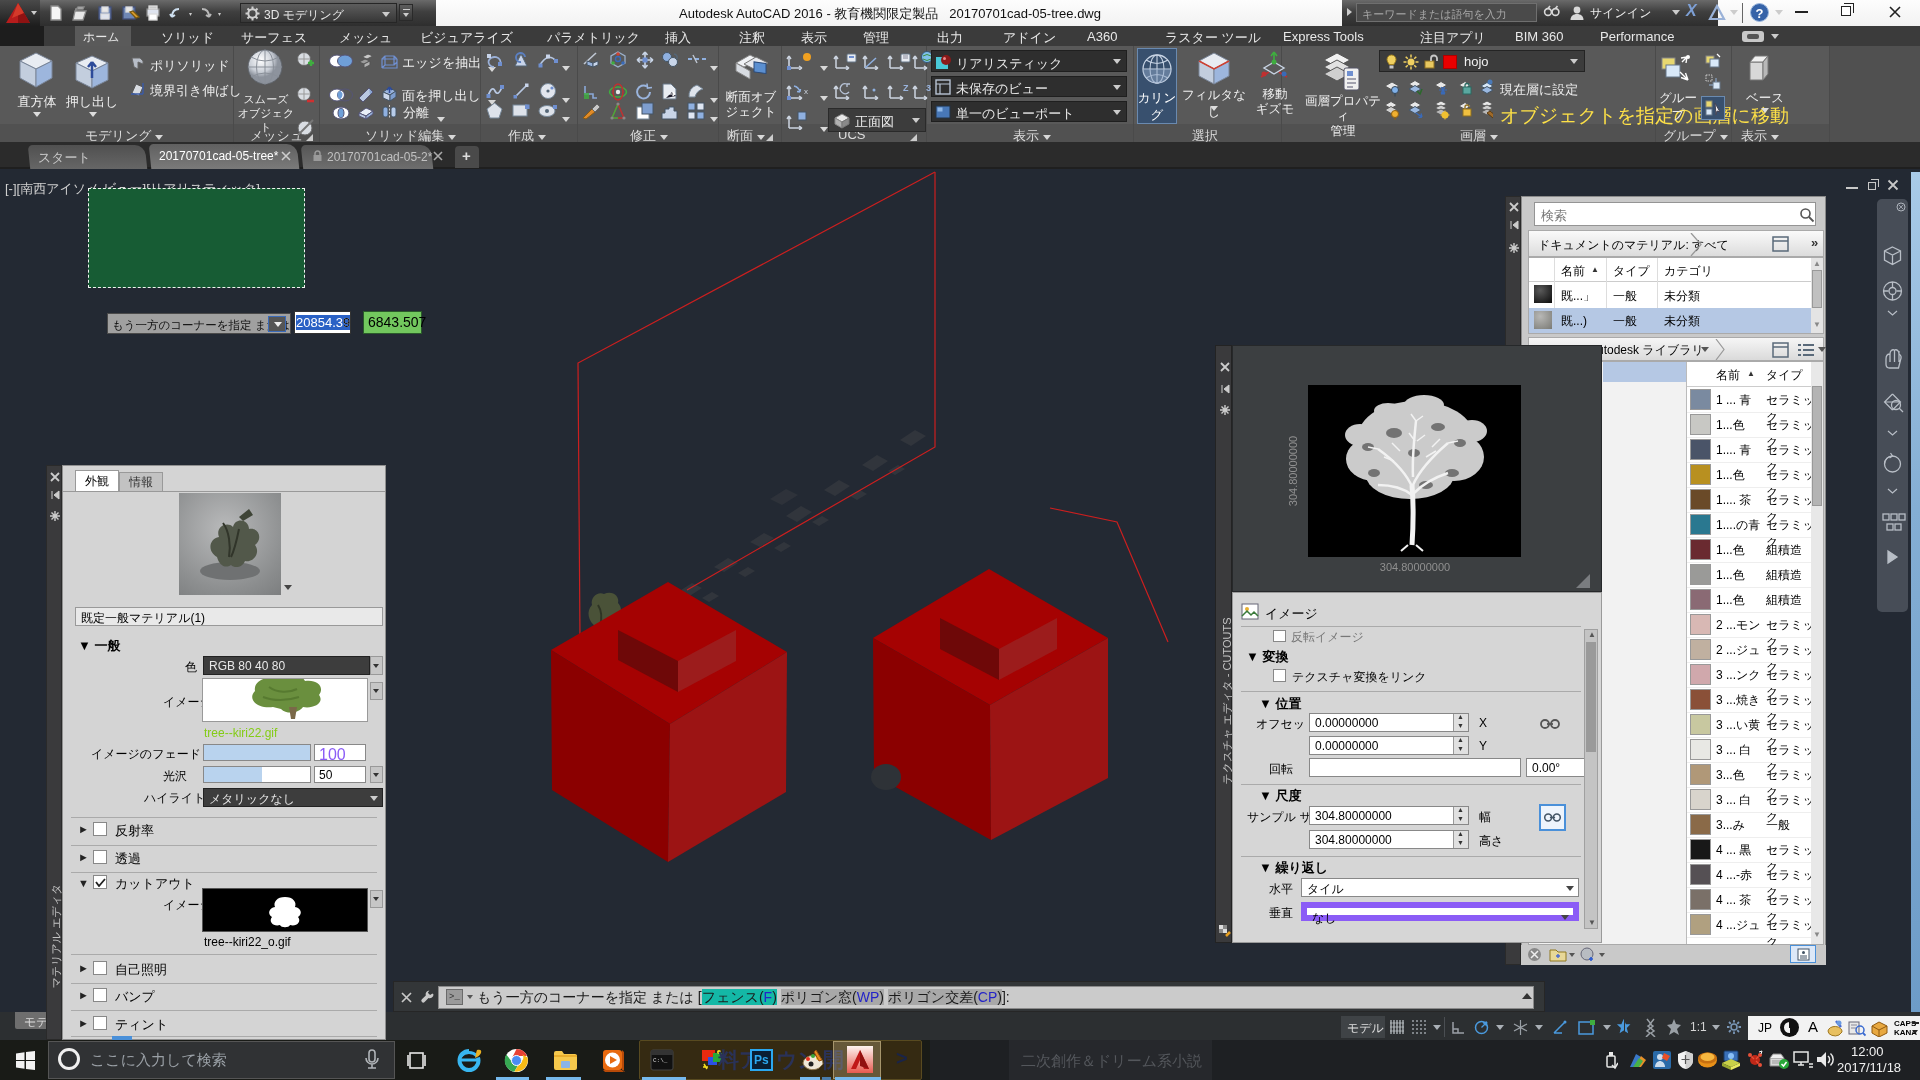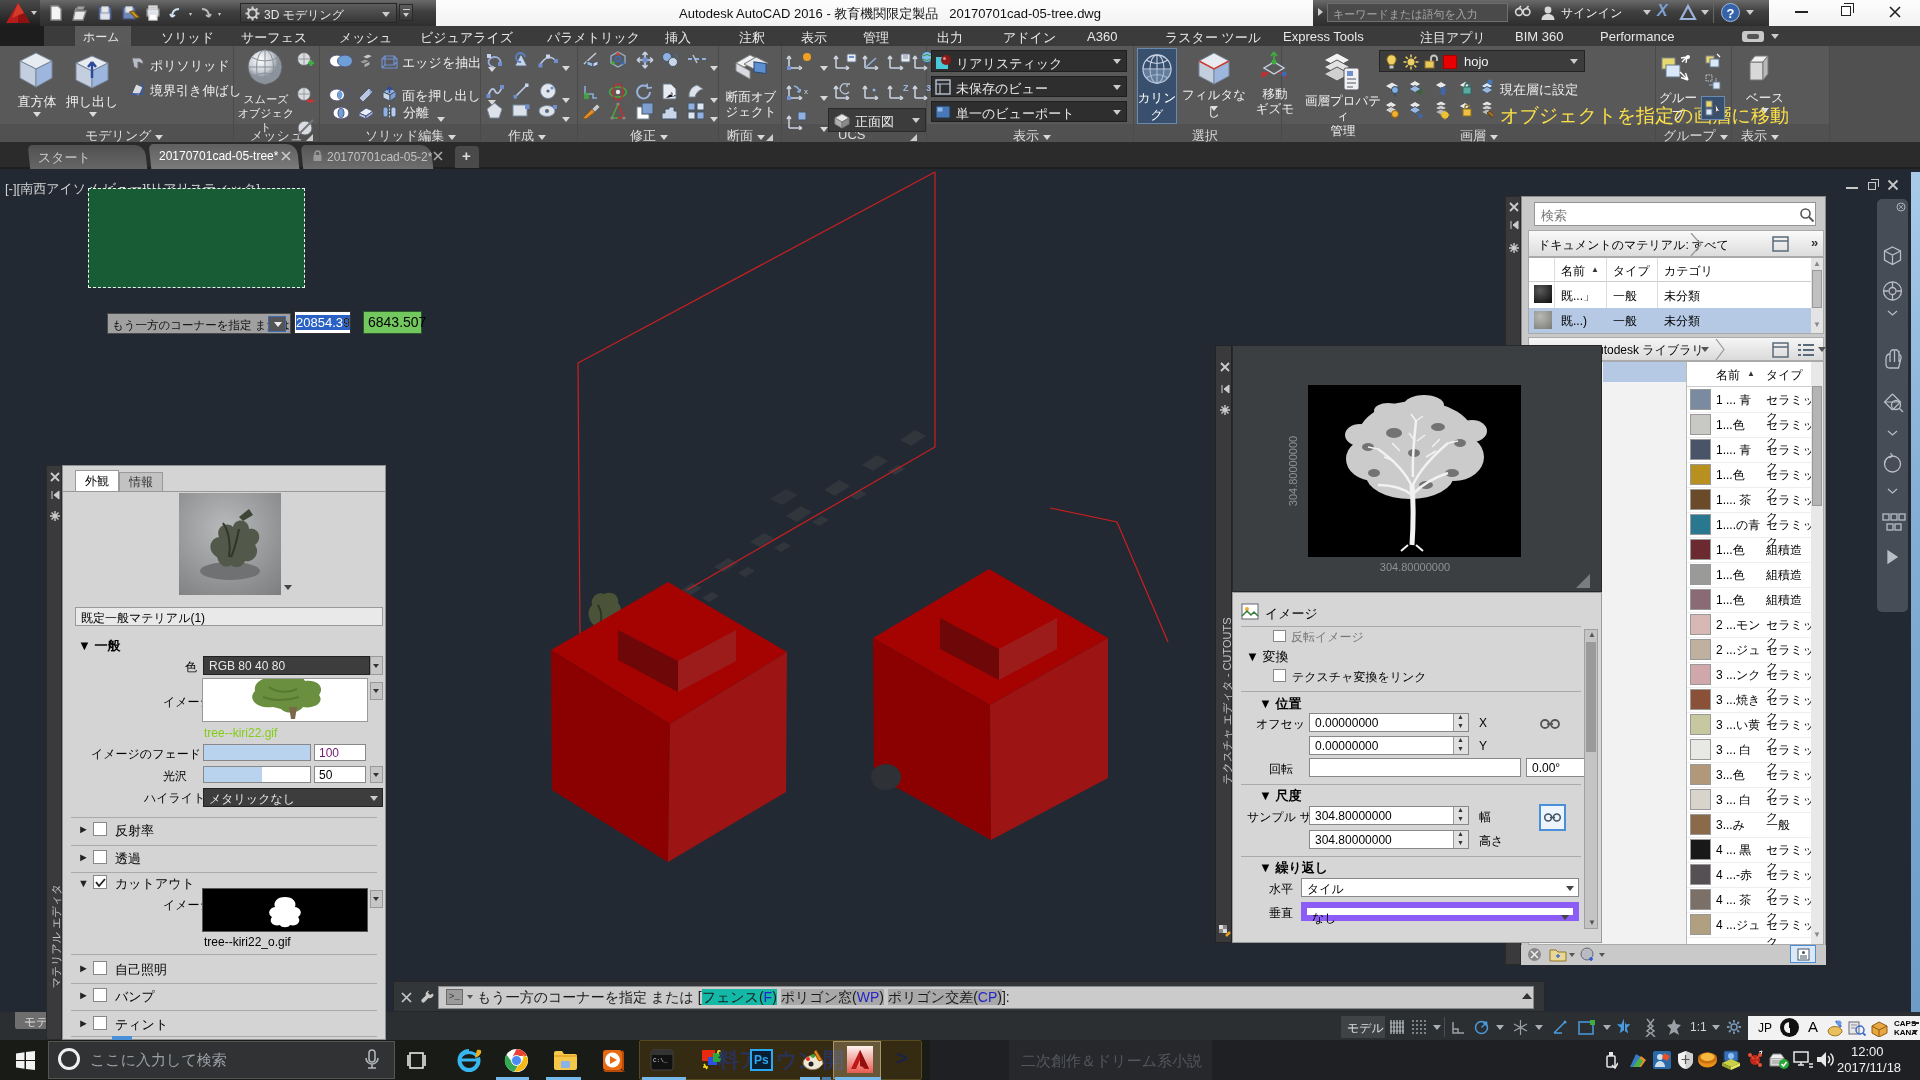--- a/index.html
+++ b/index.html
@@ -54,21 +54,21 @@
     <span class="abs tofu" style="left:23px;top:3px;font-size:12px;color:#e6e6e6">3D モデリング</span>
     <div class="abs" style="right:6px;top:8px;border-left:4px solid transparent;border-right:4px solid transparent;border-top:5px solid #ccc"></div>
   </div>
   <div class="abs" style="left:399px;top:4px;width:14px;height:17px;background:linear-gradient(#5d5d5d,#373737);border:1px solid #2a2a2a">
     <div class="abs" style="left:3px;top:4px;width:7px;height:1px;background:#ccc"></div>
     <div class="abs" style="left:3px;top:8px;border-left:3.5px solid transparent;border-right:3.5px solid transparent;border-top:4px solid #ccc"></div>
   </div>
 
   <div class="abs dk" style="left:460px;top:5px;width:860px;text-align:center;font-size:13px;color:#101010">Autodesk AutoCAD 2016 - 教育機関限定製品&nbsp;&nbsp;&nbsp;20170701cad-05-tree.dwg</div>
 
-  <div class="abs" style="left:1313px;top:0;width:456px;height:26px;background:linear-gradient(#6a6a6a,#3f3f3f 45%,#2e2e2e)">
+  <div class="abs" style="left:1342px;top:0;width:376px;height:26px;background:linear-gradient(#6a6a6a,#3f3f3f 45%,#2e2e2e)">
     <div class="abs" style="left:5px;top:8px;border-top:4px solid transparent;border-bottom:4px solid transparent;border-left:5px solid #ccc"></div>
     <div class="abs" style="left:14px;top:3px;width:181px;height:19px;background:#4a4a4a;border:1px solid #6f6f6f">
       <span class="abs tofu" style="left:5px;top:3px;font-size:11px;color:#a8a8a8">キーワードまたは語句を入力</span>
     </div>
     <svg class="abs" style="left:200px;top:4px" width="20" height="18" viewBox="0 0 20 18">
         <g fill="none" stroke="#d8d8d8" stroke-width="1.6">
           <circle cx="6" cy="8" r="3.4"></circle>
           <circle cx="13.5" cy="8" r="3.4"></circle>
           <path d="M6 4.6 l2 -2.6 M13.5 4.6 l2 -2.6"></path>
         </g>
@@ -1071,21 +1071,21 @@
       <path d="M86 28 l2 12 h4 l2 -12 z" fill="#7a6848"></path>
     </svg>
   </div>
   <div class="abs" style="left:324px;top:217px;width:13px;height:18px;background:#c6c6c6;border:1px solid #999">
       <div class="abs" style="left:2px;top:6px;border-left:3.5px solid transparent;border-right:3.5px solid transparent;border-top:4px solid #333"></div>
     </div>
   <span class="abs dk" style="left:158px;top:261px;font-size:12px;color:#84cc16">tree--kiri22.gif</span>
   <span class="abs dk" style="left:45px;top:281px;font-size:12px;color:#000">イメージのフェード</span>
   <div class="abs" style="left:157px;top:279px;width:108px;height:17px;background:#b9d3ee;border:1px solid #888"></div>
   <div class="abs" style="left:268px;top:279px;width:52px;height:17px;background:#fff;border:1px solid #888">
-      <span class="abs dk" style="left:4px;top:1px;font-size:12px;color:#701a75">100</span>
+      <span class="abs dk" style="left:4px;top:1px;font-size:16px;color:#8b5cf6">100</span>
     </div>
   <span class="abs dk" style="left:117px;top:303px;font-size:12px;color:#000">光沢</span>
   <div class="abs" style="left:157px;top:301px;width:108px;height:17px;background:#fff;border:1px solid #888">
       <div class="abs" style="left:0;top:0;width:58px;height:15px;background:#b9d3ee"></div>
     </div>
   <div class="abs" style="left:268px;top:301px;width:52px;height:17px;background:#fff;border:1px solid #888">
       <span class="abs dk" style="left:4px;top:1px;font-size:12px;color:#000">50</span>
     </div>
   <div class="abs" style="left:324px;top:301px;width:13px;height:17px;background:#c6c6c6;border:1px solid #999">
       <div class="abs" style="left:2px;top:6px;border-left:3.5px solid transparent;border-right:3.5px solid transparent;border-top:4px solid #333"></div>
@@ -1406,21 +1406,21 @@
   <div class="abs" style="left:17px;top:247px;width:370px;height:351px;background:#d6d6d6;border:1px solid #9a9a9a">
     <svg class="abs" style="left:8px;top:10px" width="18" height="17" viewBox="0 0 18 17">
         <rect x="1" y="1" width="16" height="15" fill="#fff" stroke="#667"></rect>
         <circle cx="6" cy="6" r="2" fill="#e8b030"></circle>
         <path d="M1 13 l5 -5 l4 4 l3 -3 l4 4" fill="none" stroke="#3a7a3a" stroke-width="1.5"></path>
       </svg>
     <span class="abs dk" style="left:32px;top:12px;font-size:13px;color:#000">イメージ</span>
     <div class="abs" style="left:8px;top:33px;width:340px;height:1px;background:#aaa"></div>
     <div class="abs" style="left:40px;top:37px;width:13px;height:12px;background:#fff;border:1px solid #888"></div>
     <span class="abs" style="left:58px;top:36px;font-size:12px;color:#777">反転イメージ</span>
-    <div class="abs dk" style="left:13px;top:55px;font-size:13px;font-weight:normal;color:#000">▼ 変換</div>
+    <div class="abs dk" style="left:13px;top:55px;font-size:13px;font-weight:bold;color:#000">▼ 変換</div>
     <div class="abs" style="left:40px;top:76px;width:13px;height:13px;background:#fff;border:1px solid #888"></div>
     <span class="abs dk" style="left:59px;top:76px;font-size:12px;color:#000">テクスチャ変換をリンク</span>
     <div class="abs" style="left:8px;top:98px;width:340px;height:1px;background:#aaa"></div>
     <div class="abs dk" style="left:26px;top:102px;font-size:13px;font-weight:bold;color:#000">▼ 位置</div>
     <span class="abs dk" style="left:23px;top:123px;font-size:12px;color:#000">オフセット</span>
     <div class="abs" style="left:76px;top:120px;width:160px;height:19px;background:#fff;border:1px solid #888">
       <span class="abs dk" style="left:5px;top:2px;font-size:12px;color:#000">0.00000000</span>
       <div class="abs" style="left:143px;top:0;width:15px;height:17px;background:#e0e0e0;border-left:1px solid #999">
           <span class="abs" style="left:3px;top:-1px;font-size:7px;color:#333">▲</span>
           <span class="abs" style="left:3px;top:8px;font-size:7px;color:#333">▼</span>

